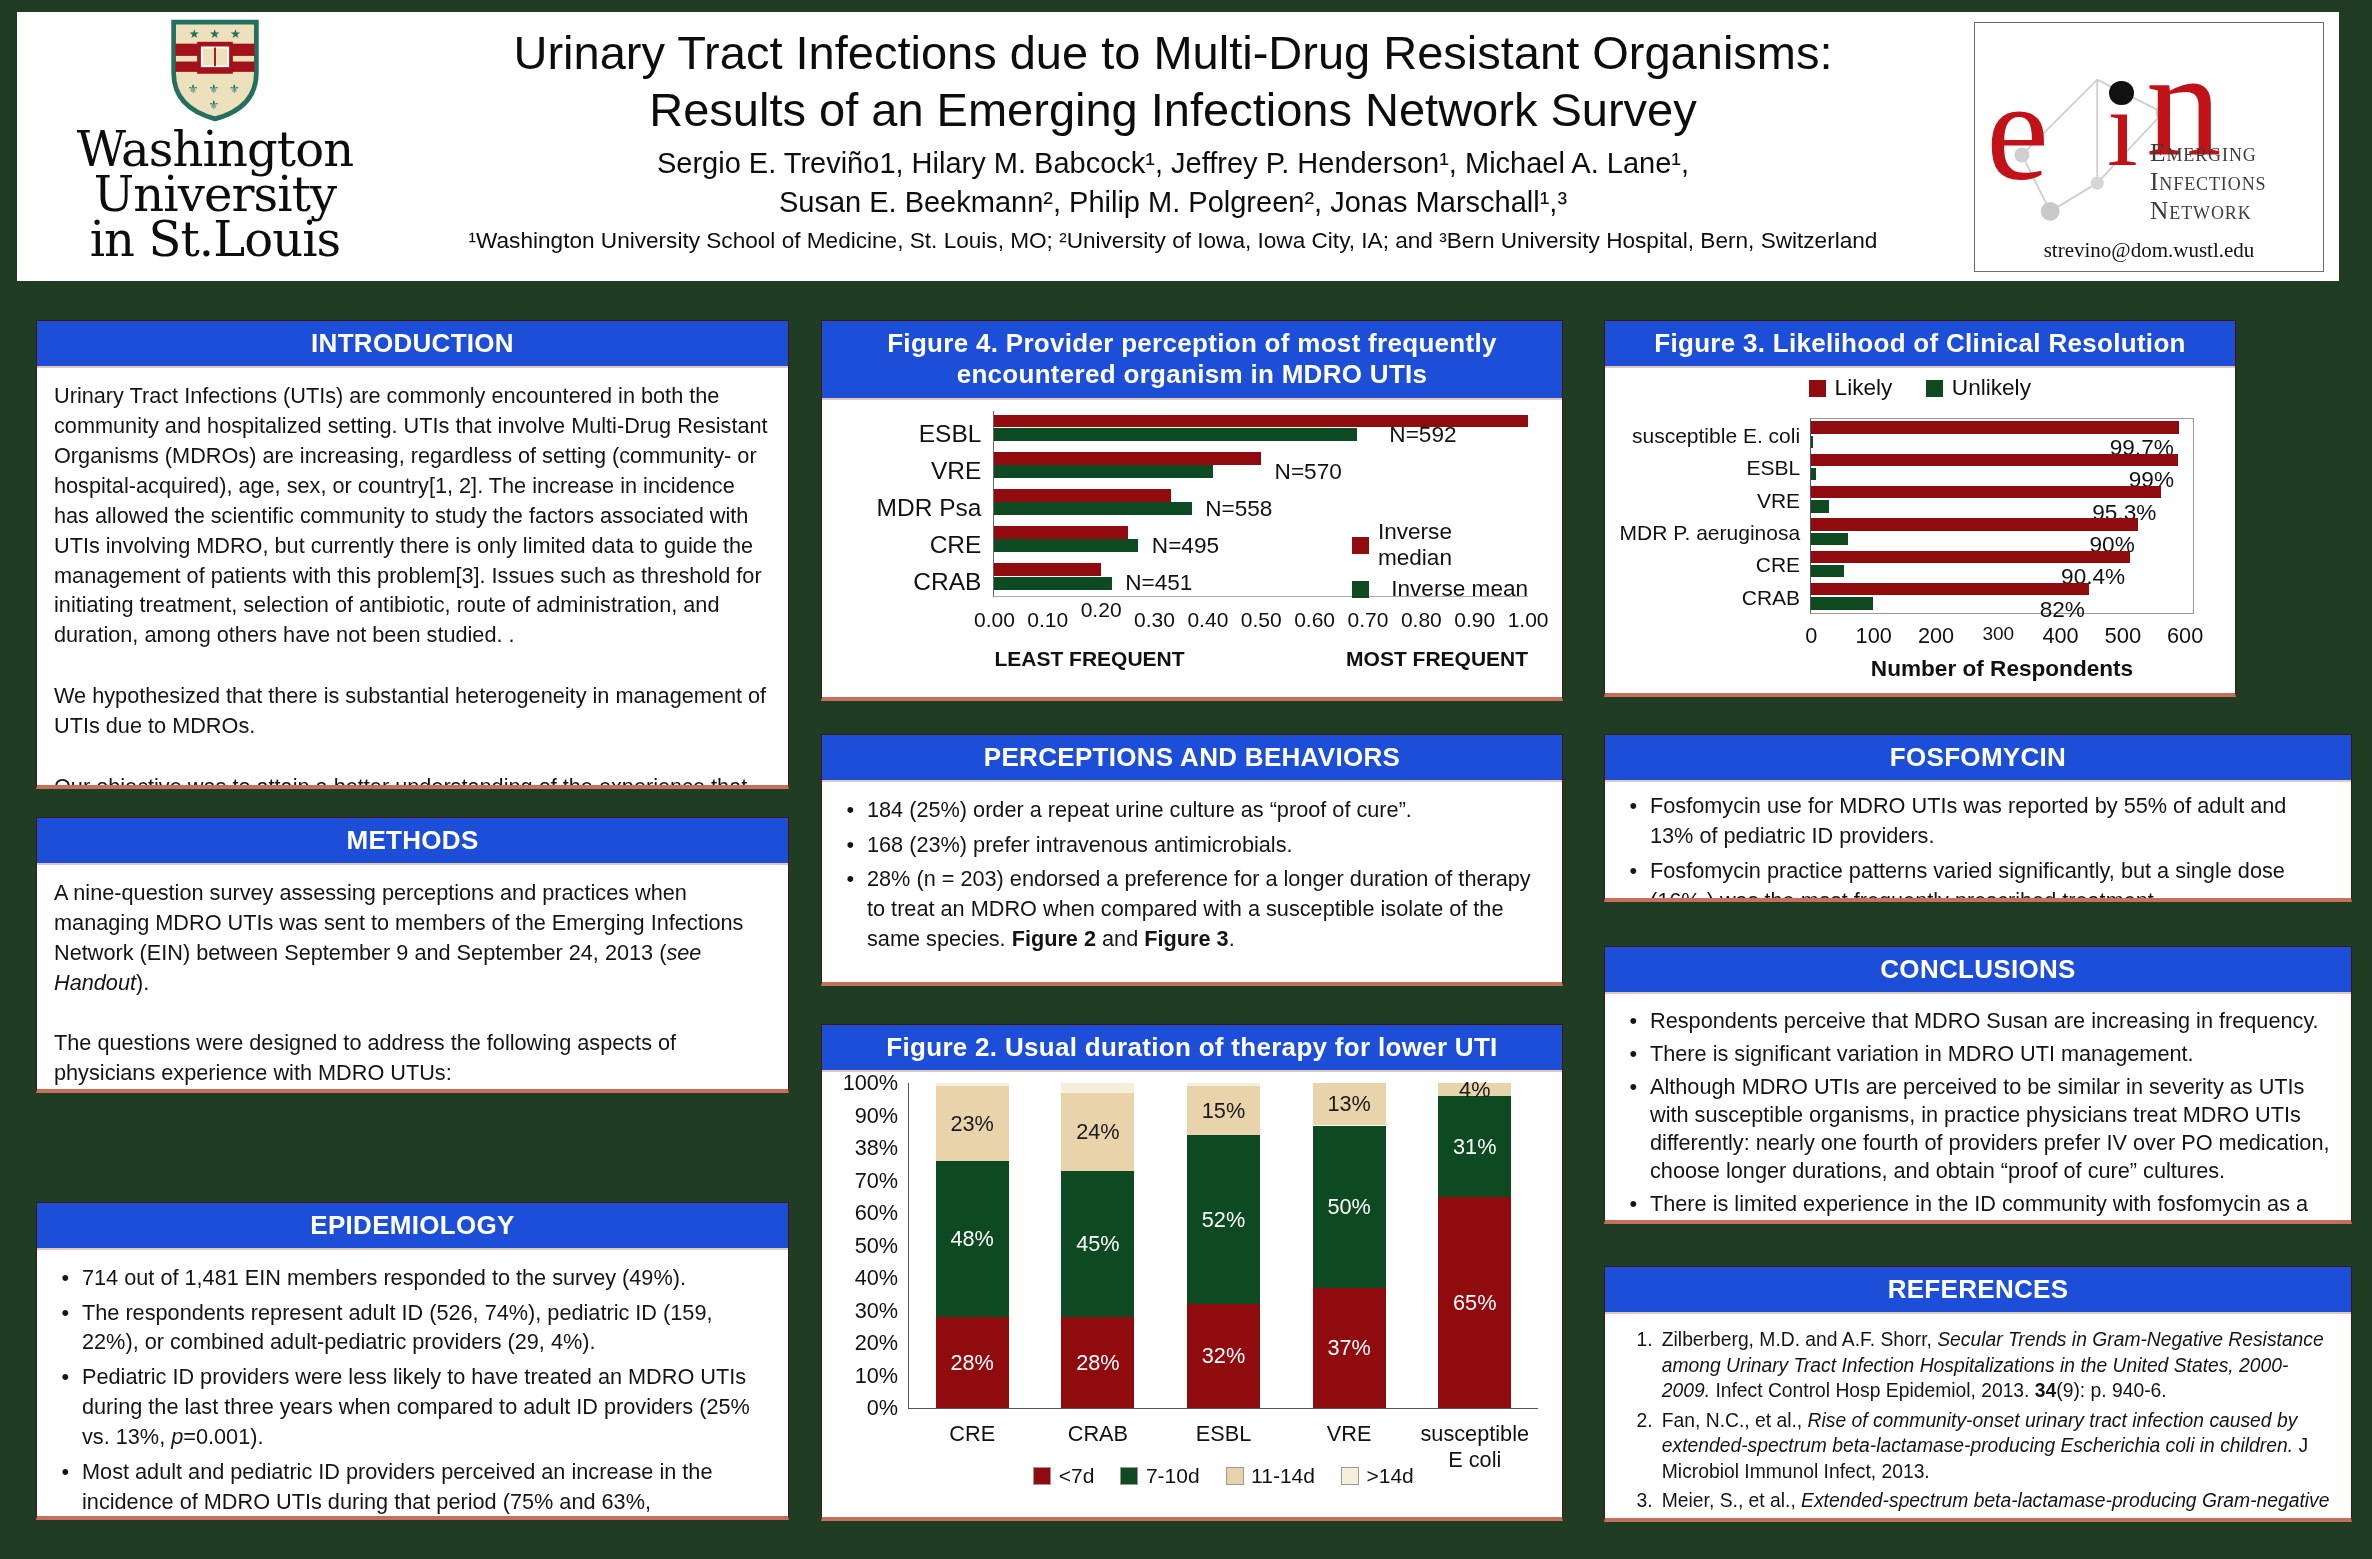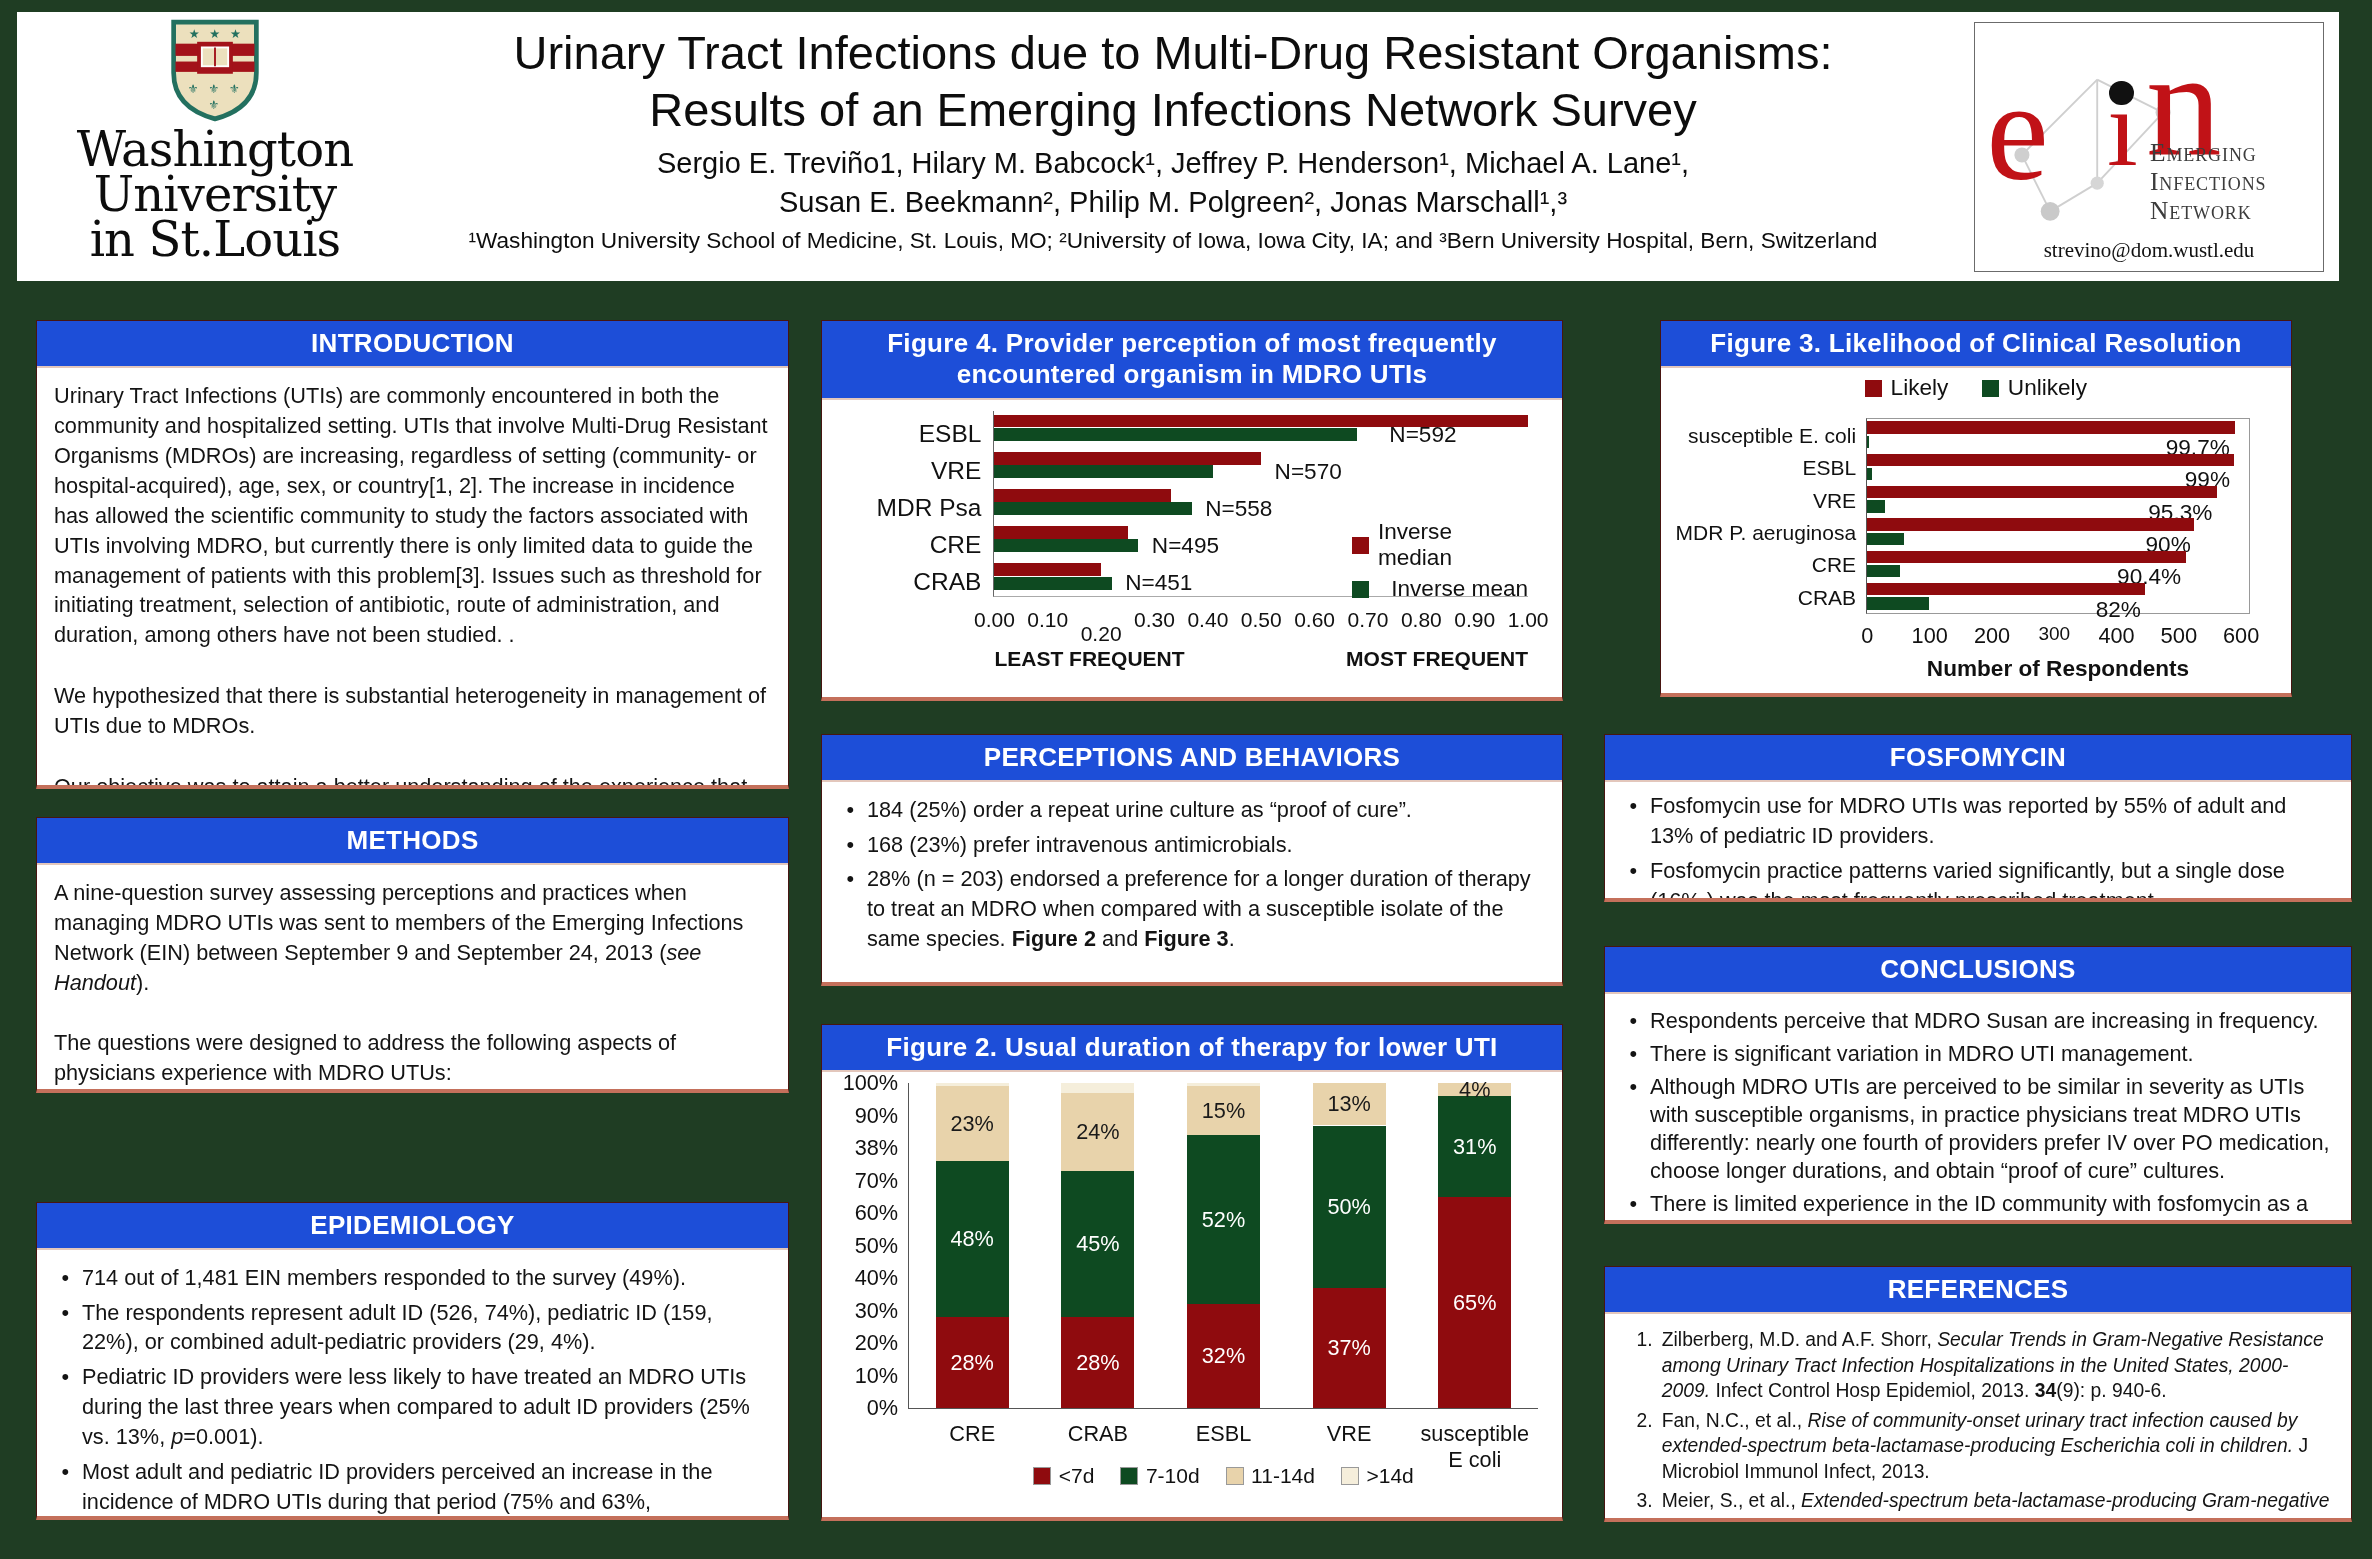--- a/index.html
+++ b/index.html
@@ -36,21 +36,21 @@
   ol.refs{margin:0;padding:0 0 0 36px;font-size:19.3px;line-height:1.33;}
   ol.refs>li{margin-bottom:3.8px;padding-left:3.8px;}
 
   
   #box-intro{left:36px;top:320px;width:753px;height:469px;}
   #box-methods{left:36px;top:817px;width:753px;height:276px;}
   #box-epi{left:36px;top:1202px;width:753px;height:318px;}
   #box-fig1{left:821px;top:320px;width:742px;height:381px;}
   #box-perc{left:821px;top:734px;width:742px;height:252px;}
   #box-fig2{left:821px;top:1024px;width:742px;height:497px;}
-  #box-fig3{left:1660px;top:320px;width:632px;height:377px;}
+  #box-fig3{left:1604px;top:320px;width:632px;height:377px;}
   #box-fosfo{left:1604px;top:734px;width:748px;height:168px;}
   #box-concl{left:1604px;top:946px;width:748px;height:278px;}
   #box-refs{left:1604px;top:1266px;width:748px;height:256px;}
   #box-fosfo .bbody{padding-top:9.4px;}
   #box-concl .bbody{line-height:1.3;}
 
   
   .f1-wrap{position:relative;height:294px;margin:5.6px 9.4px 0 9.4px;}
   .f2-wrap{position:relative;height:435px;margin:7.5px 9.4px 0 9.4px;}
   .f3-wrap{position:relative;height:316px;margin:7.5px 9.4px 0 9.4px;}
@@ -170,21 +170,21 @@
           <div style="position:absolute;right:calc(100% + 13px);top:64.80%;width:141px;text-align:right;font-size:24.5px;color:#111;">CRE</div>
           <div style="position:absolute;left:0;top:62.00%;height:7.00%;width:25%;background:#8f0b0e;"></div>
           <div style="position:absolute;left:0;top:69.40%;height:7.00%;width:27%;background:#0e4a21;"></div>
           <div style="position:absolute;left:29.5%;top:66.00%;font-size:22.6px;white-space:nowrap;color:#111;">N=495</div>
           <div style="position:absolute;right:calc(100% + 13px);top:84.80%;width:141px;text-align:right;font-size:24.5px;color:#111;">CRAB</div>
           <div style="position:absolute;left:0;top:82.00%;height:7.00%;width:20%;background:#8f0b0e;"></div>
           <div style="position:absolute;left:0;top:89.40%;height:7.00%;width:22%;background:#0e4a21;"></div>
           <div style="position:absolute;left:24.5%;top:86.00%;font-size:22.6px;white-space:nowrap;color:#111;">N=451</div>
           <div style="position:absolute;left:0.00%;top:100%;margin-top:11.3px;transform:translateX(-50%);font-size:21px;color:#111;">0.00</div>
           <div style="position:absolute;left:10.00%;top:100%;margin-top:11.3px;transform:translateX(-50%);font-size:21px;color:#111;">0.10</div>
-          <div style="position:absolute;left:20.00%;top:100%;margin-top:26px;transform:translateX(-50%);font-size:21px;color:#111;text-align:right;">0.20</div>
+          <div style="position:absolute;left:20.00%;top:100%;margin-top:2px;transform:translateX(-50%);font-size:21px;color:#111;text-align:right;">0.20</div>
           <div style="position:absolute;left:30.00%;top:100%;margin-top:11.3px;transform:translateX(-50%);font-size:21px;color:#111;">0.30</div>
           <div style="position:absolute;left:40.00%;top:100%;margin-top:11.3px;transform:translateX(-50%);font-size:21px;color:#111;">0.40</div>
           <div style="position:absolute;left:50.00%;top:100%;margin-top:11.3px;transform:translateX(-50%);font-size:21px;color:#111;">0.50</div>
           <div style="position:absolute;left:60.00%;top:100%;margin-top:11.3px;transform:translateX(-50%);font-size:21px;color:#111;">0.60</div>
           <div style="position:absolute;left:70.00%;top:100%;margin-top:11.3px;transform:translateX(-50%);font-size:21px;color:#111;">0.70</div>
           <div style="position:absolute;left:80.00%;top:100%;margin-top:11.3px;transform:translateX(-50%);font-size:21px;color:#111;">0.80</div>
           <div style="position:absolute;left:90.00%;top:100%;margin-top:11.3px;transform:translateX(-50%);font-size:21px;color:#111;">0.90</div>
           <div style="position:absolute;left:100.00%;top:100%;margin-top:11.3px;transform:translateX(-50%);font-size:21px;color:#111;">1.00</div>
           <div style="position:absolute;left:0;top:100%;margin-top:51px;font-size:21px;font-weight:bold;color:#111;">LEAST FREQUENT</div>
           <div style="position:absolute;right:0;top:100%;margin-top:51px;font-size:21px;font-weight:bold;color:#111;">MOST FREQUENT</div>

